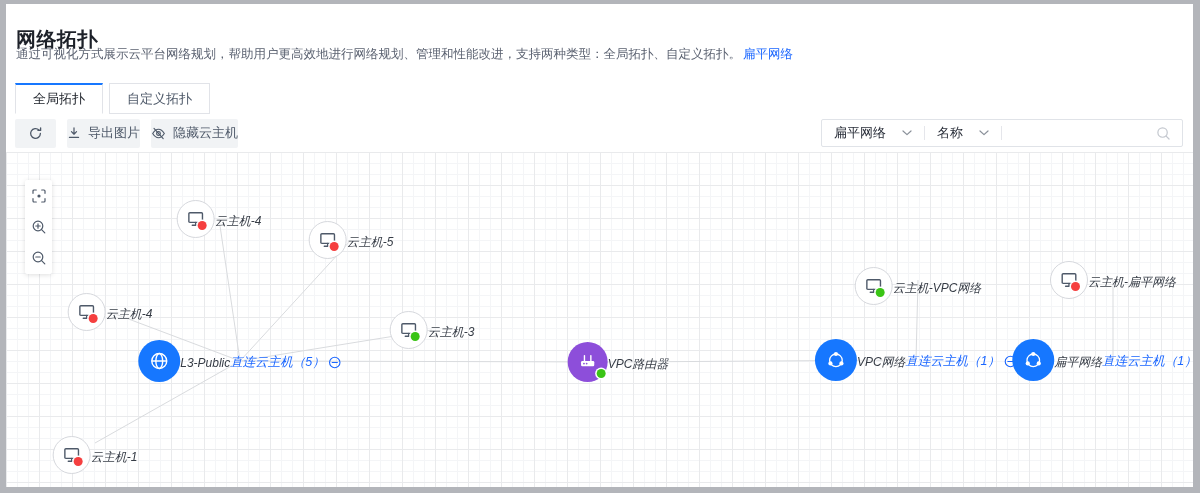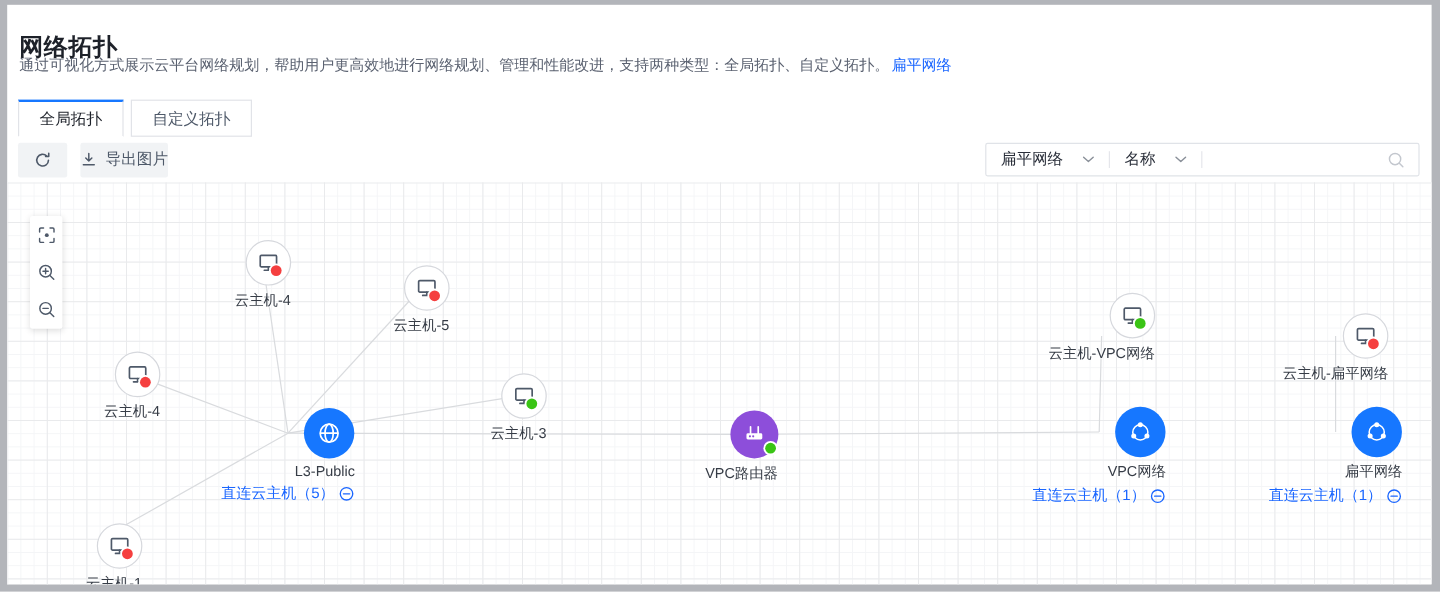--- a/index.html
+++ b/index.html
@@ -74,22 +74,22 @@
   .edges{position:absolute;left:0;top:0;z-index:1;}
   .edges line{stroke:#d9dbde;stroke-width:1;}
   .canvas-controls{
     position:absolute;left:19px;top:28px;width:27px;z-index:6;
     background:#fff;border-radius:2px;box-shadow:0 1px 5px rgba(0,0,0,.13);
     display:flex;flex-direction:column;align-items:center;padding:7px 0;gap:13px;
   }
   .ctrl{display:flex;align-items:center;justify-content:center;cursor:pointer;width:18px;height:18px;}
   
   .node{
-    position:absolute;z-index:3;display:flex;flex-direction:column;align-items:flex-end;
-    transform:translateX(-50%);cursor:pointer;
+    position:absolute;z-index:3;display:flex;flex-direction:row;align-items:center;
+    transform:translateX(-50%);cursor:pointer;font-style:italic;
   }
   .circle{
     position:relative;border-radius:50%;
     display:flex;align-items:center;justify-content:center;flex:none;
   }
   .node.host  .circle{width:38px;height:38px;background:#fff;border:1px solid #d6d8dd;box-sizing:border-box;}
   .node.netnode .circle{width:42px;height:42px;background:var(--accent-blue);}
   .node.router  .circle{width:40px;height:40px;background:var(--router-purple);}
   .status-dot{
     position:absolute;width:9px;height:9px;border-radius:50%;
@@ -138,20 +138,30 @@
             </svg>
         </span>
       </button>
       <button class="tool-btn">
         <span style="display:flex;">
           <svg width="14" height="14" viewBox="0 0 16 16">
               <path d="M8 2.2v7.2M5.1 6.5L8 9.4l2.9-2.9M2.8 13h10.4" fill="none" stroke="#4e5969" stroke-width="1.4" stroke-linecap="round" stroke-linejoin="round"></path>
             </svg>
         </span>
         <span>导出图片</span>
+      </button>
+      <button class="tool-btn">
+        <span style="display:flex;">
+          <svg width="15" height="15" viewBox="0 0 16 16">
+              <path d="M1.8 8c1.9-3 4.1-4.5 6.2-4.5S12.3 5 14.2 8c-1.9 3-4.1 4.5-6.2 4.5S3.7 11 1.8 8z" fill="none" stroke="#4e5969" stroke-width="1.2"></path>
+              <circle cx="8" cy="8" r="2" fill="none" stroke="#4e5969" stroke-width="1.2"></circle>
+              <path d="M3.2 2.6l9.8 10.8" stroke="#4e5969" stroke-width="1.2" stroke-linecap="round"></path>
+            </svg>
+        </span>
+        <span>隐藏云主机</span>
       </button>
     </div>
 
     <div class="searchbox">
       <div class="seg">
         <span>扁平网络</span>
         <span style="display:flex;">
           <svg width="10" height="6" viewBox="0 0 10 6">
               <path d="M1 1l4 3.6L9 1" fill="none" stroke="#8a9099" stroke-width="1.2" stroke-linecap="round" stroke-linejoin="round"></path>
             </svg>
@@ -316,21 +326,21 @@
         <span>直连云主机（1）</span>
         <span style="display:flex;">
           <svg width="13" height="13" viewBox="0 0 14 14">
               <circle cx="7" cy="7" r="5.6" fill="none" stroke="currentColor" stroke-width="1.2"></circle>
               <path d="M4.2 7h5.6" stroke="currentColor" stroke-width="1.2" stroke-linecap="round"></path>
             </svg>
         </span>
       </div>
     </div>
 
-    <div class="node host" style="left:912px;top:92px;">
+    <div class="node host" style="left:912px;top:115px;">
       <div class="circle">
         <svg width="18" height="16" viewBox="0 0 18 16">
             <rect x="2.2" y="1.8" width="13.6" height="9.6" rx="1" fill="none" stroke="#4e5969" stroke-width="1.4"></rect>
             <path d="M9 11.4v2.2M5.6 14.2h6.8" stroke="#4e5969" stroke-width="1.4" stroke-linecap="round"></path>
           </svg>
         <span class="status-dot" data-status="running"></span>
       </div>
       <div class="nlabel">云主机-VPC网络</div>
     </div>
 

